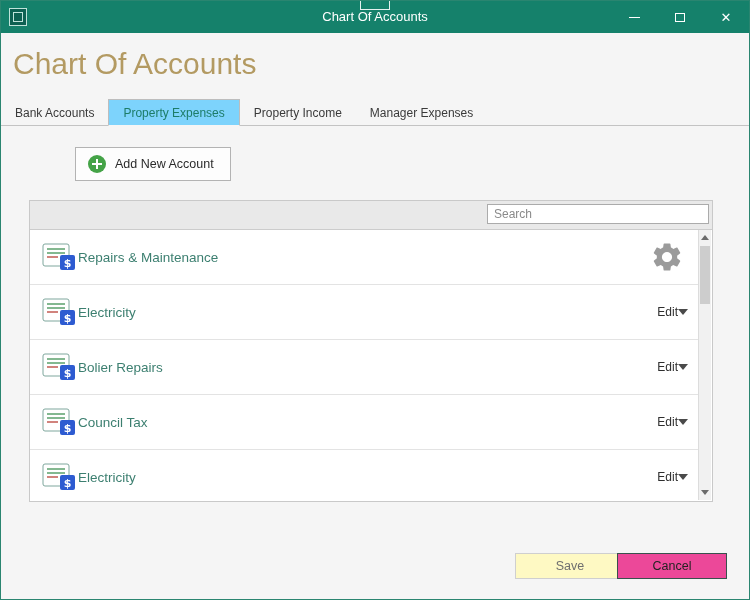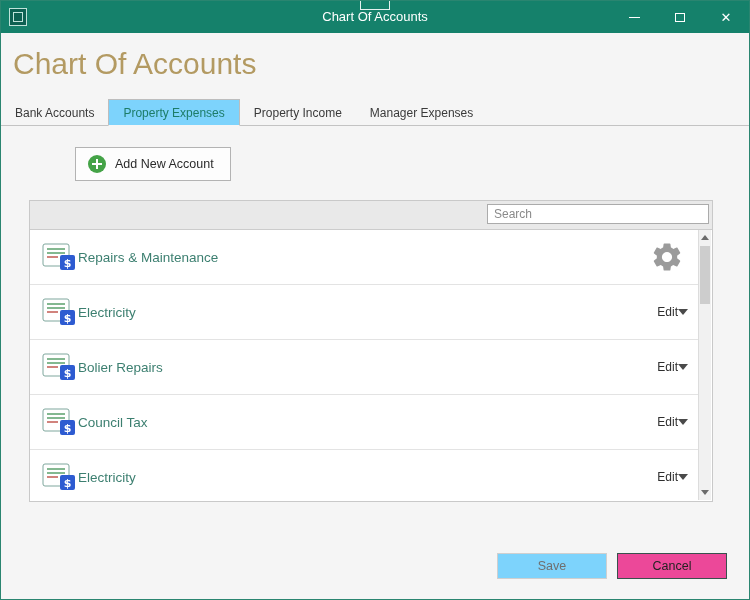--- a/index.html
+++ b/index.html
@@ -50,21 +50,21 @@
   .scrollbar{position:absolute;top:29px;right:1px;bottom:1px;width:13px;background:#f1f1f1;border-left:1px solid #dcdcdc;box-sizing:border-box;}
   .sb-btn{position:absolute;left:0;right:0;height:15px;display:flex;align-items:center;justify-content:center;}
   .sb-up{top:0;}
   .sb-down{bottom:0;}
   .tri-up{width:0;height:0;border-left:4px solid transparent;border-right:4px solid transparent;border-bottom:5px solid #6b6b6b;}
   .tri-down{width:0;height:0;border-left:4px solid transparent;border-right:4px solid transparent;border-top:5px solid #6b6b6b;}
   .sb-thumb{position:absolute;left:1px;right:1px;top:16px;height:58px;background:#cdcdcd;}
 
   
   .footer-btn{position:absolute;bottom:20px;height:26px;width:110px;font-size:12.5px;display:flex;align-items:center;justify-content:center;box-sizing:border-box;cursor:default;font-family:"Liberation Sans",sans-serif;}
-  .save-btn{right:142px;background:#7dd3fc;border:1px solid #cfcfcf;color:#6f6f6f;}
+  .save-btn{right:124px;background:#fef9c3;border:1px solid #cfcfcf;color:#6f6f6f;}
   .cancel-btn{right:22px;background:#ec4899;border:1px solid #39514d;color:#232323;}
 </style>
 </head>
 <body>
 
 <div class="window">
 
   <div class="titlebar">
     <div class="app-icon"></div>
     <div class="titlebar-tab"></div>

